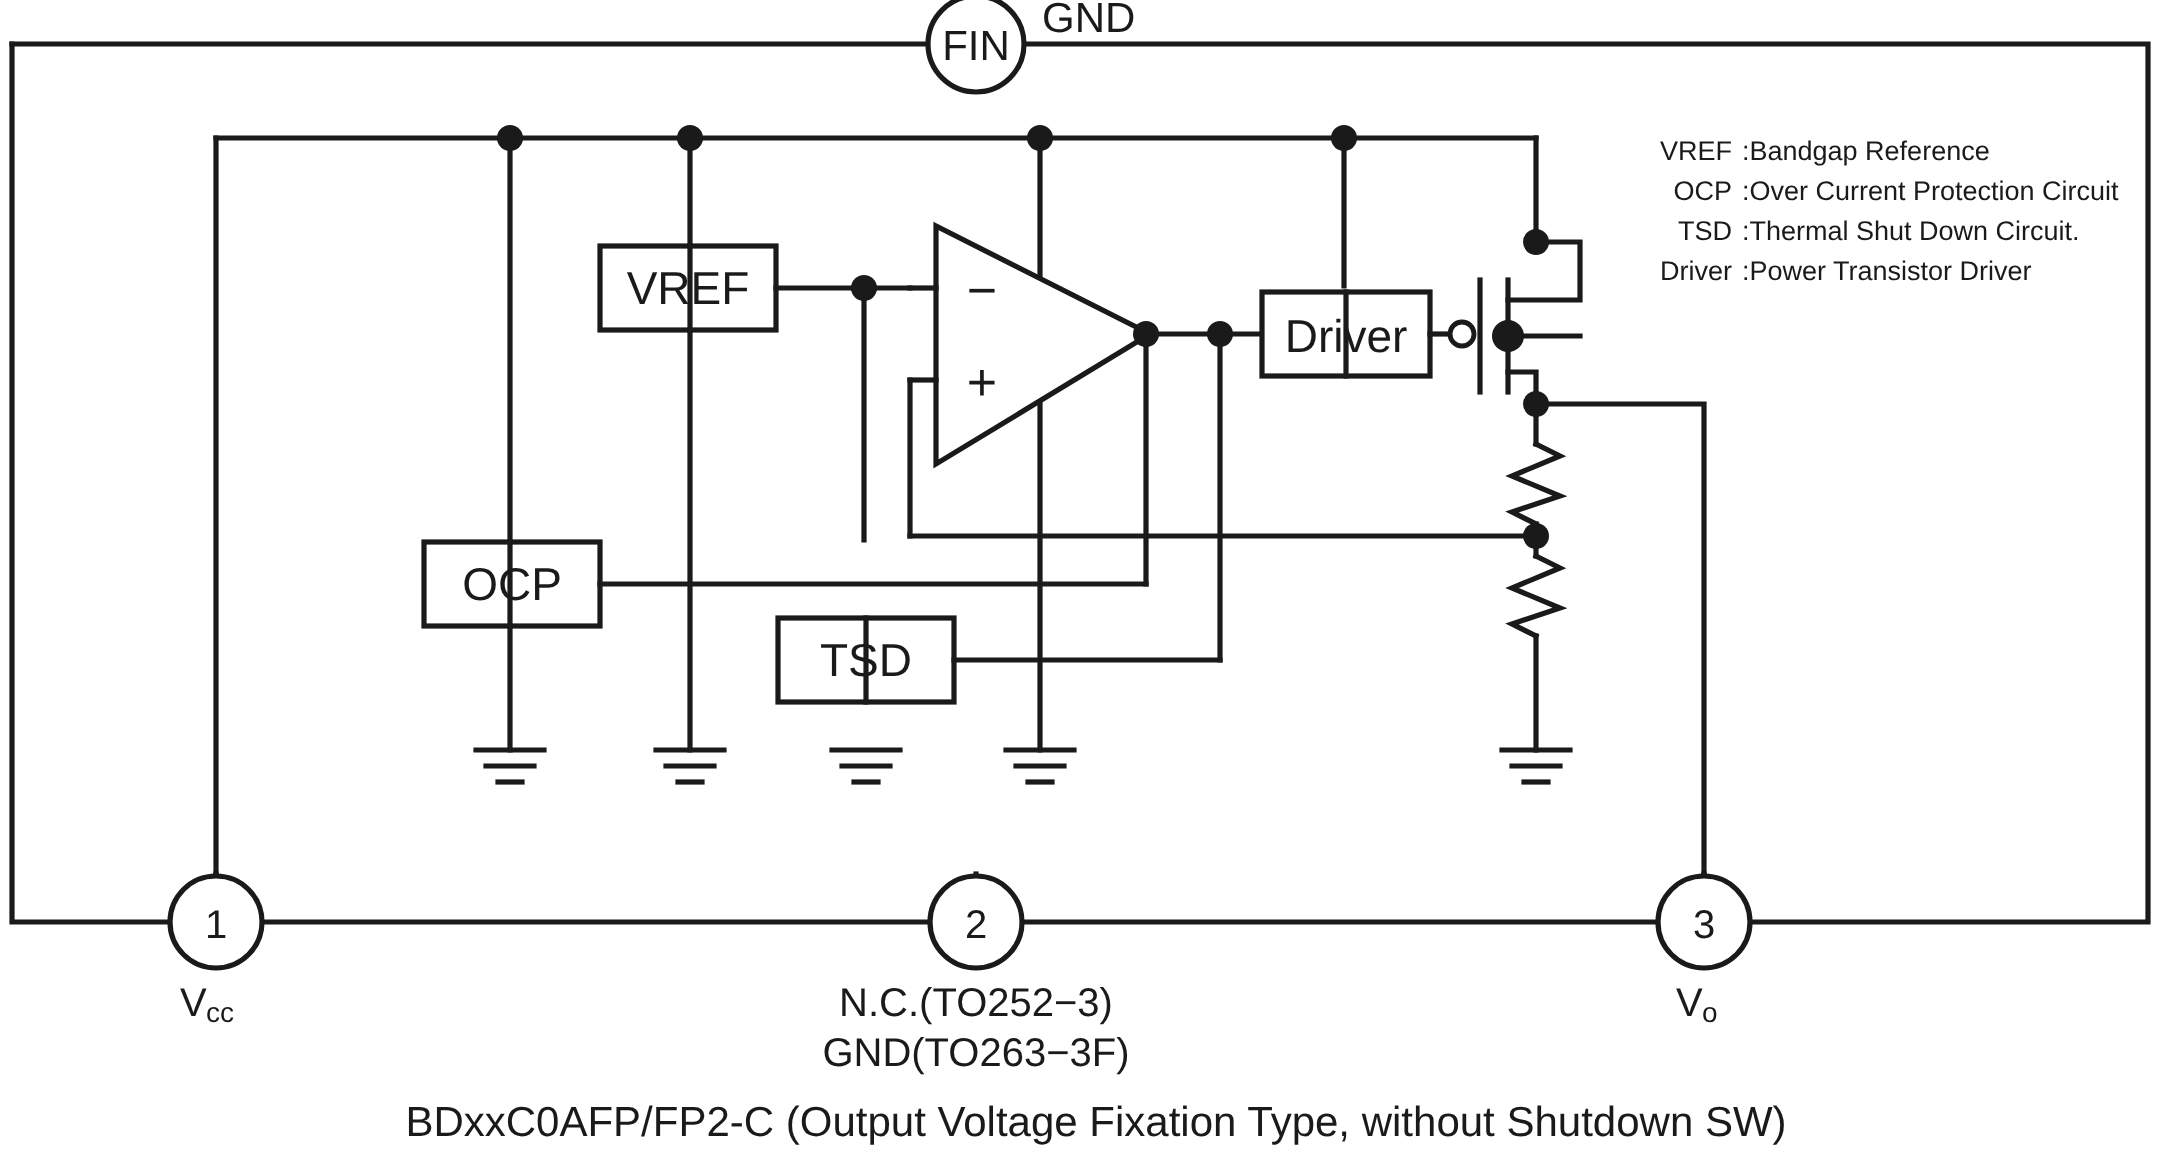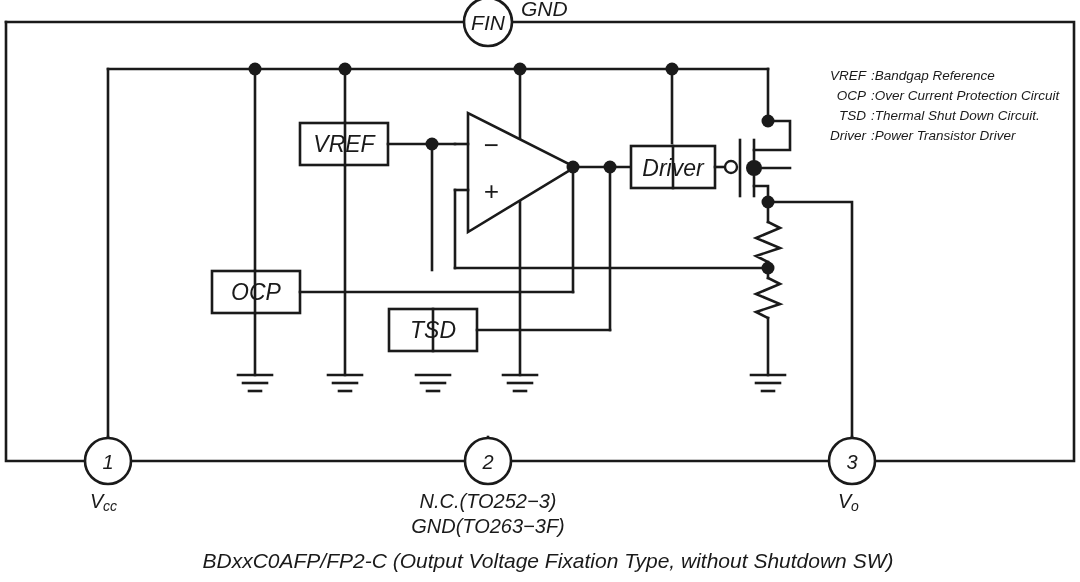--- a/index.html
+++ b/index.html
@@ -1,17 +1,17 @@
 <!DOCTYPE html>
 <html><head>
 <meta charset="utf-8">
 <style>
   html,body{margin:0;padding:0;background:#ffffff;}
   body{width:1080px;height:582px;font-family:"Liberation Sans",sans-serif;overflow:hidden;}
-  #root{position:relative;width:1080px;height:582px;font-style:italic;}
+  #root{position:relative;width:1080px;height:582px;}
   svg{position:absolute;left:0;top:0;display:block;}
   text{font-family:"Liberation Sans",sans-serif;fill:#1a1a1a;}
   .blk-label{font-size:23px;}
   .pin-num{font-size:20px;}
   .pin-lbl{font-size:20px;}
   .pin-sub{font-size:14px;}
   .legend-key{font-size:13.5px;text-anchor:end;}
   .legend-val{font-size:13.5px;}
   .caption{font-size:21px;text-anchor:middle;}
   .fin{font-size:21px;text-anchor:middle;}

